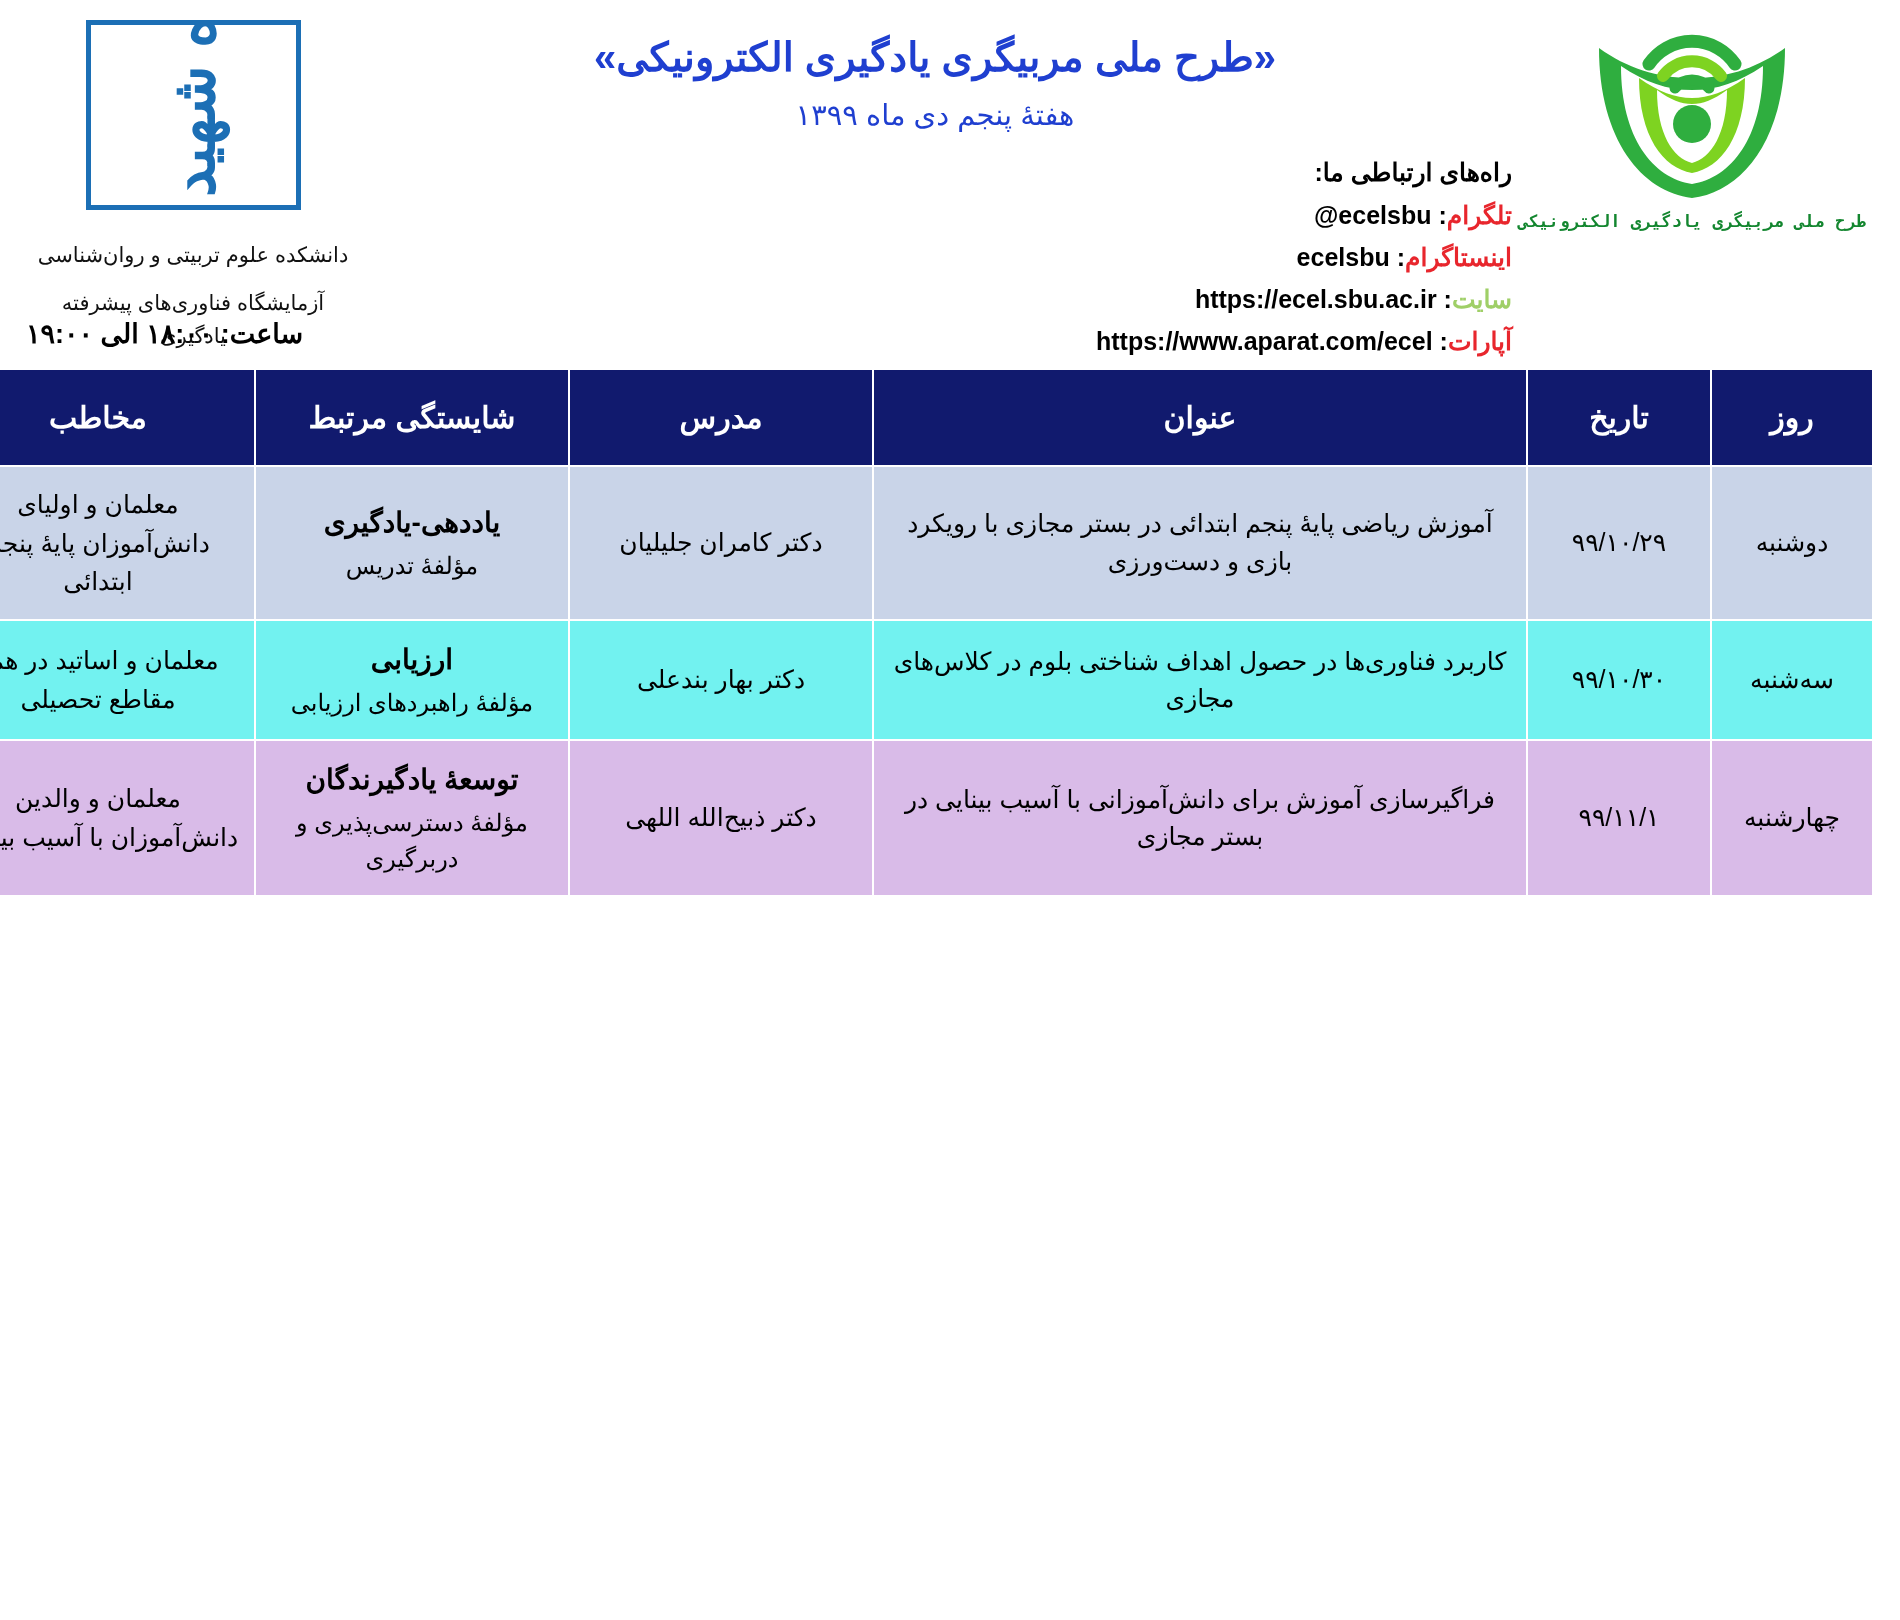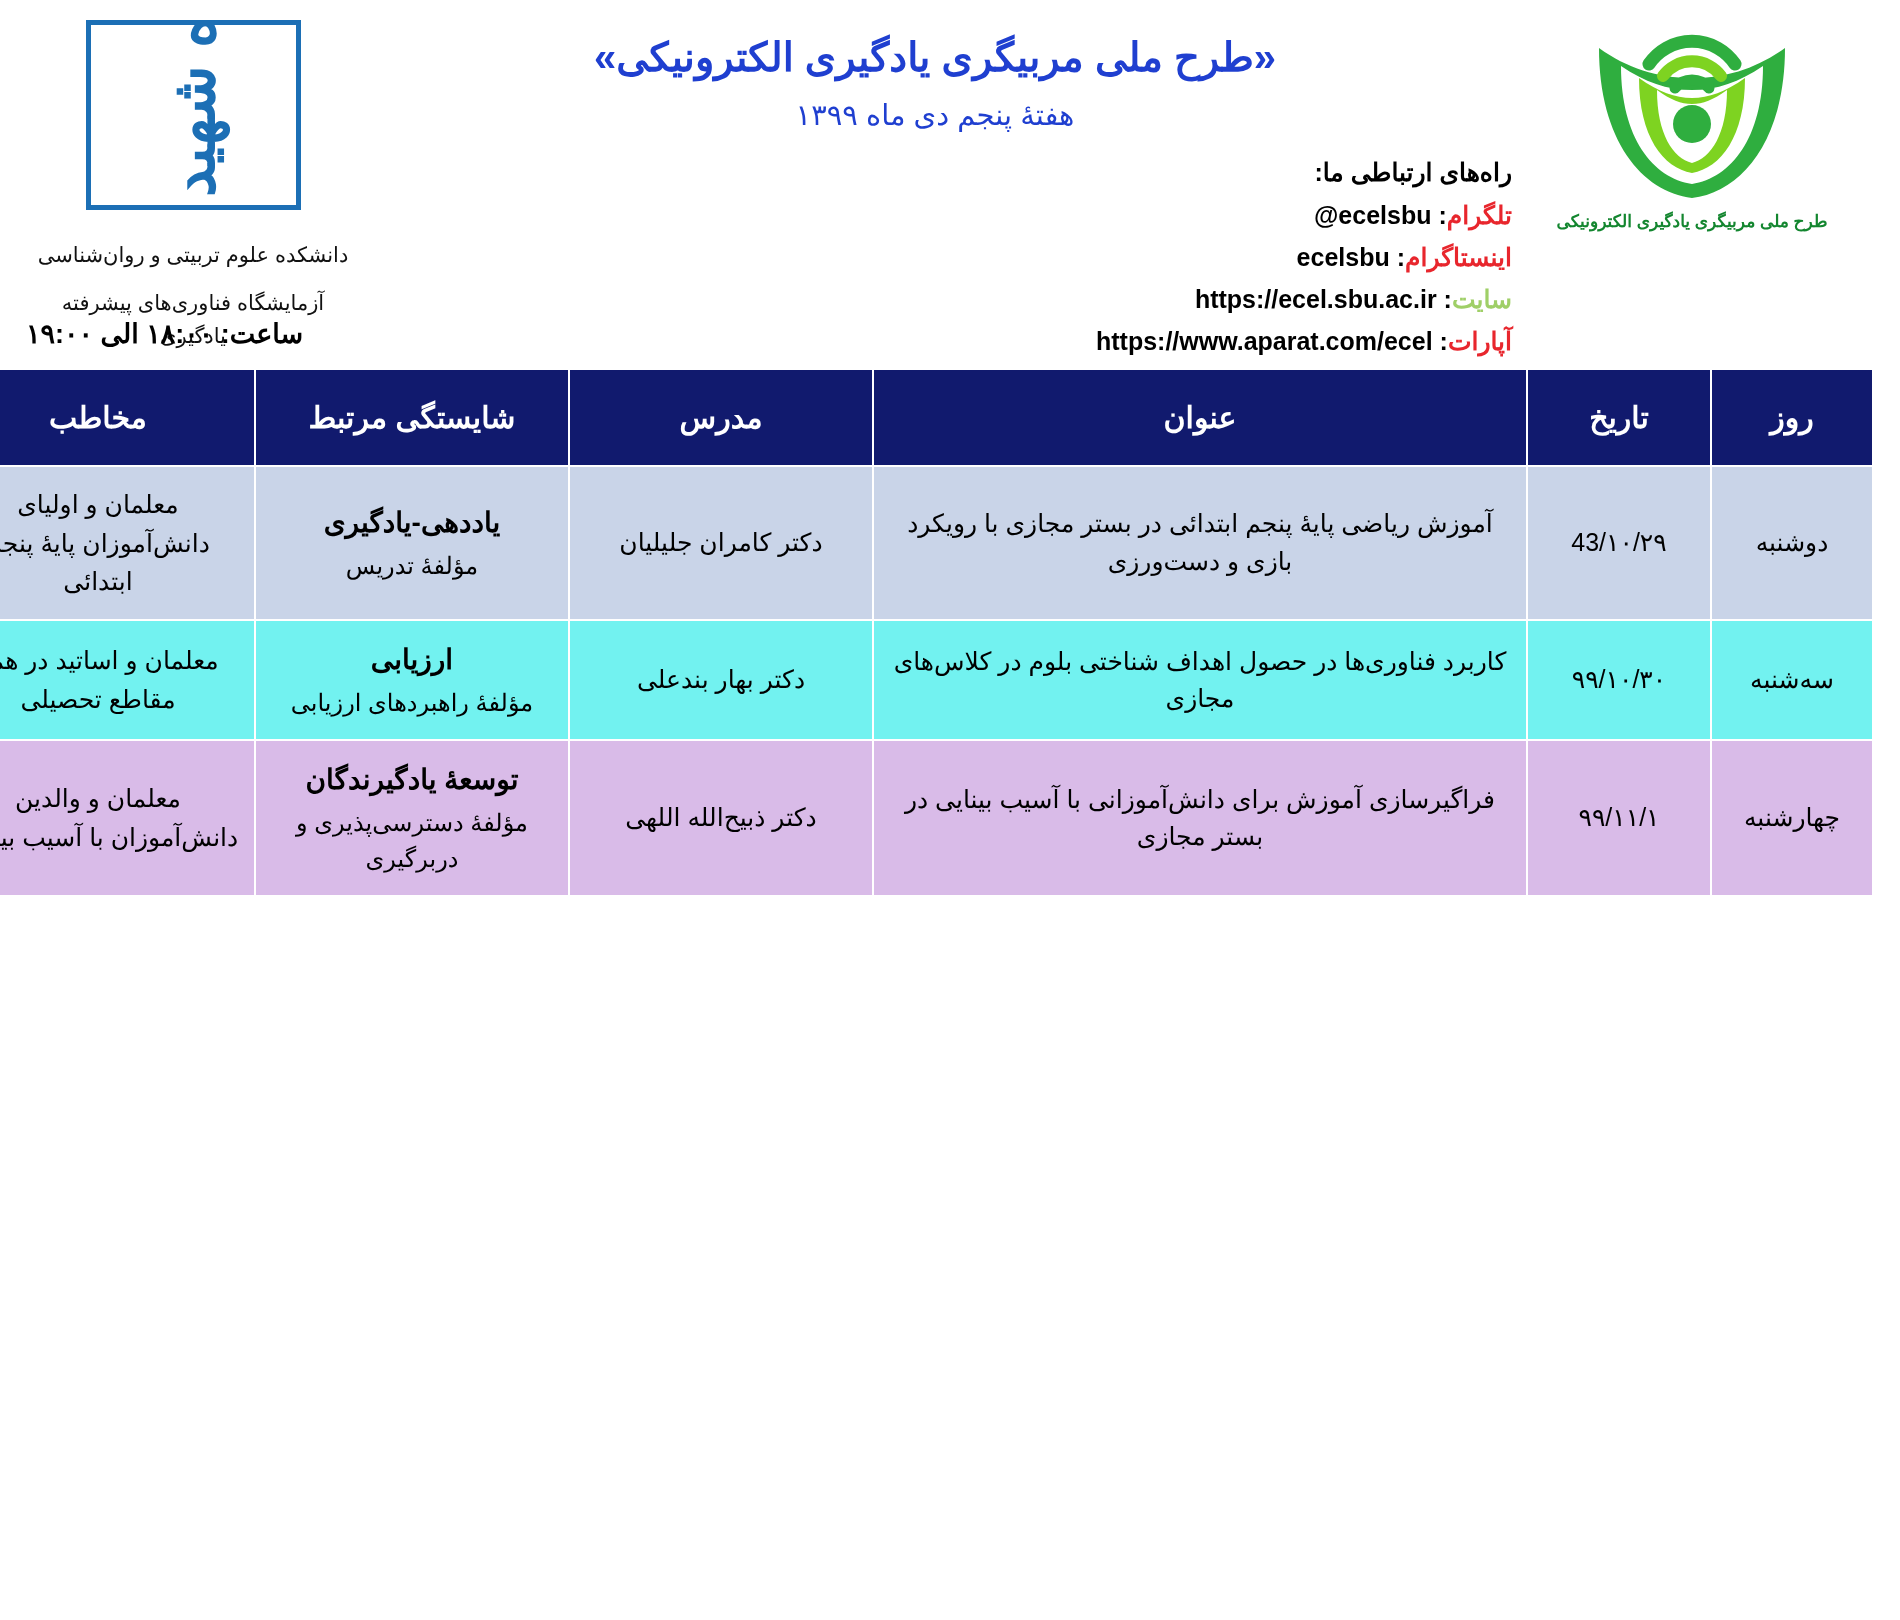--- a/index.html
+++ b/index.html
@@ -32,20 +32,21 @@
     flex-direction: column;
     align-items: center;
     padding-top: 6px;
   }
   .logo-left {
     width: 360px;
     display: flex;
     flex-direction: column;
     align-items: center;
     padding-top: 6px;
+    font-family: Liberation Mono, monospace;
   }
   .center-block {
     flex: 1;
     text-align: center;
     padding-top: 20px;
   }
 
   .main-title {
     font-size: 40px;
     font-weight: bold;
@@ -290,21 +291,21 @@
       <th class="col-date">تاریخ</th>
       <th class="col-title">عنوان</th>
       <th class="col-teacher">مدرس</th>
       <th class="col-comp">شایستگی مرتبط</th>
       <th class="col-aud">مخاطب</th>
     </tr>
   </thead>
   <tbody>
     <tr class="row-1">
       <td class="col-day">دوشنبه</td>
-      <td class="col-date">43/۱۰/۲۹</td>
+      <td class="col-date">۹۹/۱۰/۲۹</td>
       <td class="col-title">آموزش ریاضی پایۀ پنجم ابتدائی در بستر مجازی با رویکرد بازی و دست‌ورزی</td>
       <td class="col-teacher">دکتر کامران جلیلیان</td>
       <td class="col-comp">
         <span class="comp-main">یاددهی-یادگیری</span>
         <span class="comp-sub">مؤلفۀ تدریس</span>
       </td>
       <td class="col-aud">
         <span class="aud-text">معلمان و اولیای دانش‌آموزان پایۀ پنجم ابتدائی</span>
       </td>
     </tr>

